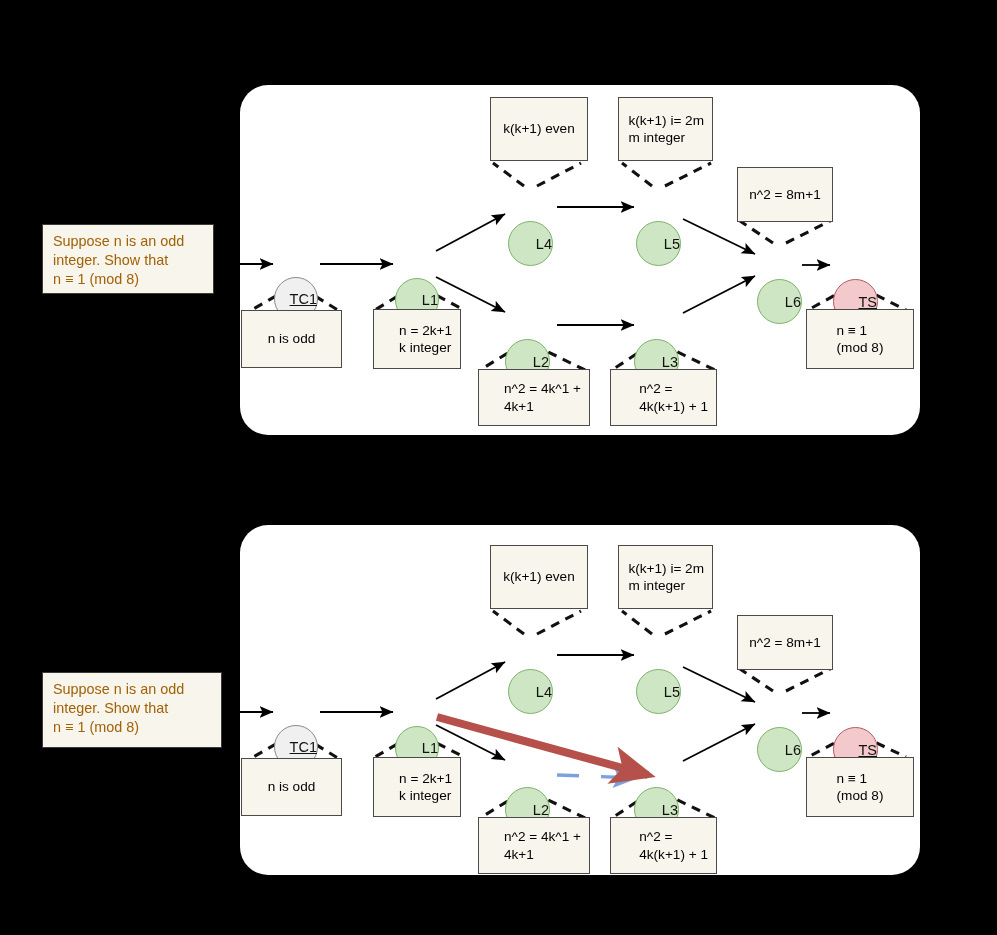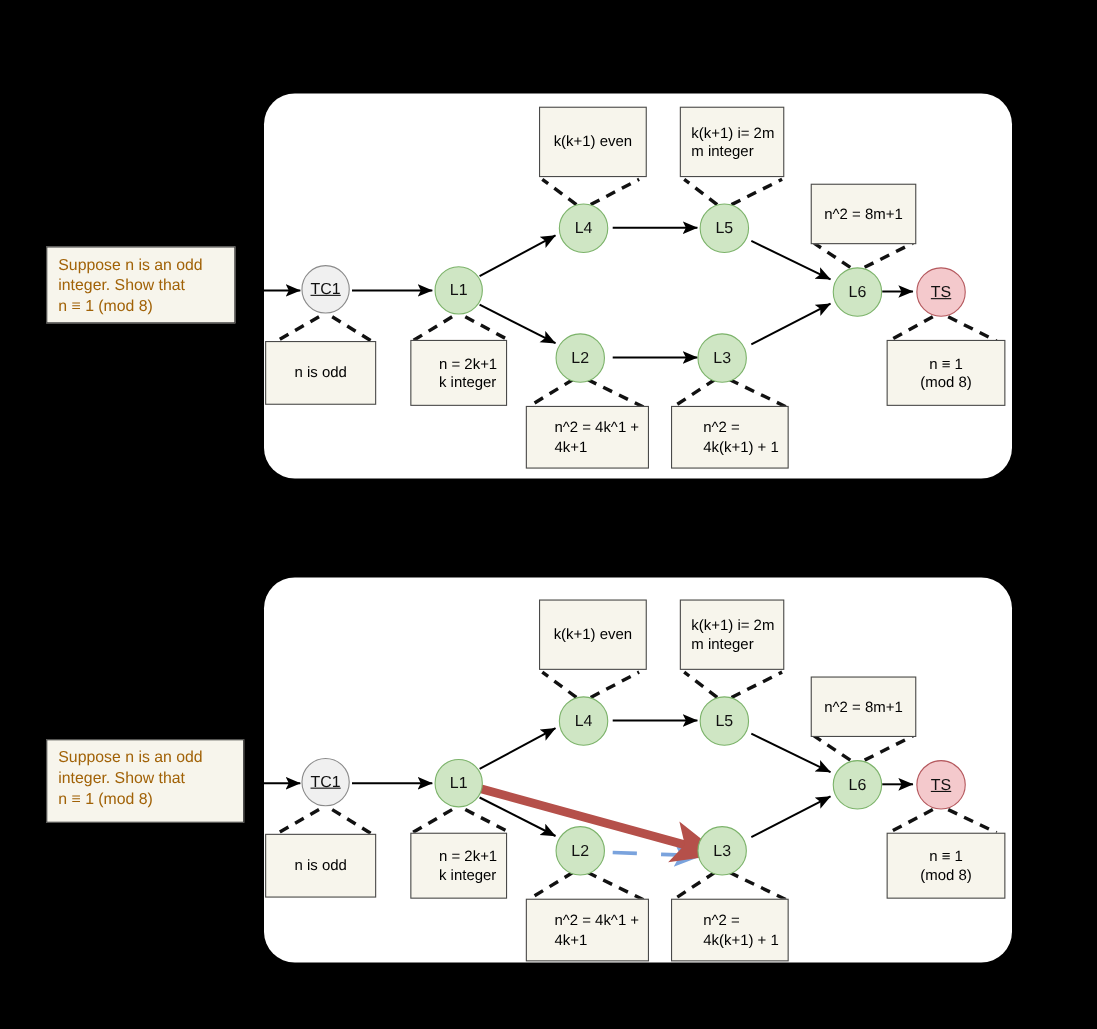--- a/index.html
+++ b/index.html
@@ -11,24 +11,24 @@
   #panel-bottom{left:240px;top:525px;width:680px;height:350px;}
   svg.layer{position:absolute;left:0;top:0;width:997px;height:935px;
             pointer-events:none;}
   .promptbox{position:absolute;background:#f7f5ec;border:1.5px solid #3a3a3a;
              box-sizing:border-box;padding:7px 9px 7px 10px;
              font-size:14.4px;line-height:1.33;color:#a16207;}
   .lbl{position:absolute;background:#f7f5ec;border:1.6px solid #4a4a4a;
        box-sizing:border-box;display:flex;align-items:center;
        justify-content:flex-end;padding:0 8px;
        font-size:13.6px;line-height:1.26;color:#000;}
-  .lbl.ctr{justify-content:center;text-align:center;}
+  .lbl.ctr{justify-content:center;text-align:left;}
   .node{position:absolute;border-radius:50%;display:flex;
-        align-items:center;justify-content:center;
-        font-size:14.5px;color:#111;box-sizing:border-box;}
+        align-items:center;justify-content:flex-end;
+        font-size:14.5px;color:#111;box-sizing:border-box;margin-top:36px;}
   .node.lemma{background:#cfe6c4;border:1.6px solid #7cb36a;}
   .node.start{background:#f0f0f0;border:1.6px solid #8a8a8a;text-decoration:underline;}
   .node.goal{background:#f4c9cc;border:1.6px solid #b5595e;text-decoration:underline;}
 </style>
 </head>
 <body>
 
 <div class="panel" id="panel-top"></div>
 
 <svg class="layer" id="edges-top">

